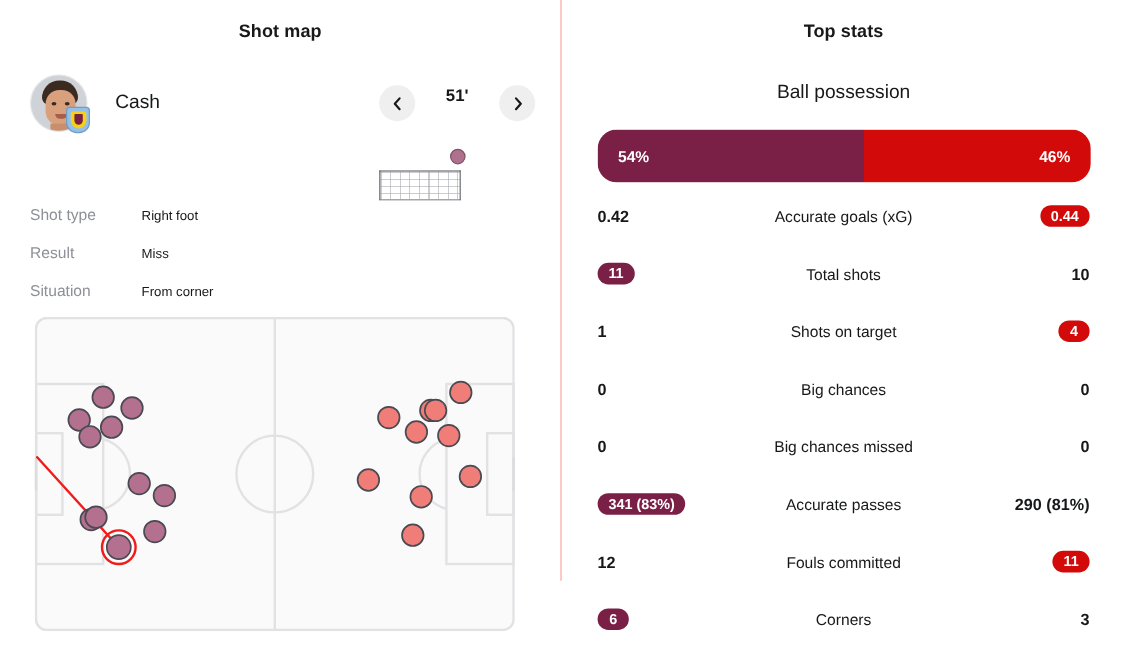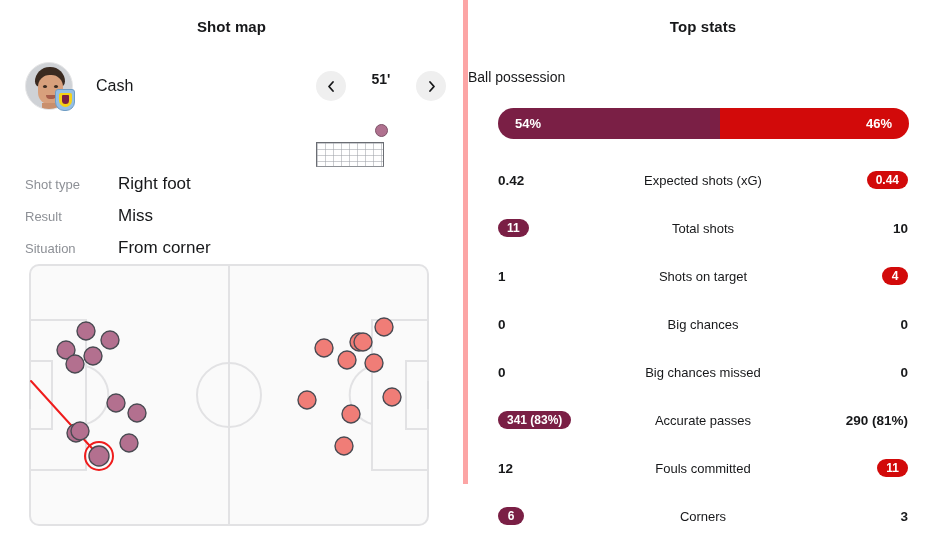--- a/index.html
+++ b/index.html
@@ -9,21 +9,21 @@
     font-family: "Liberation Sans", sans-serif;
     color: #17181a;
     overflow: hidden;
   }
   .app { position: relative; width: 938px; height: 548px; display: flex; }
 
   
   .left-panel {
     position: relative;
     width: 468px; height: 484px;
-    border-right: 5px solid #fca5a5;
+    border-right: 1px solid #fca5a5;
     flex: 0 0 468px;
   }
   .panel-title {
     text-align: center;
     font-size: 15px;
     font-weight: 700;
     letter-spacing: .1px;
     padding-top: 18px;
     color: #17181a;
   }
@@ -121,21 +121,21 @@
     display: flex;
     align-items: baseline;
     height: 32px;
   }
   .detail-label {
     width: 93px;
     font-size: 13px;
     color: #8d9096;
   }
   .detail-value {
-    font-size: 17px;
+    font-size: 11px;
     color: #17181a;
     margin-top: 40px;
   }
 
   
   .goalmouth {
     position: absolute;
     left: 280px; top: 120px;
     width: 160px; height: 95px;
   }
@@ -188,28 +188,28 @@
   
   .right-panel {
     position: relative;
     width: 470px; height: 548px;
     flex: 0 0 470px;
   }
   .poss-label {
     position: absolute;
     left: 0; top: 69px;
     width: 470px;
-    text-align: left;
-    font-size: 14px;
+    text-align: center;
+    font-size: 16px;
     color: #17181a;
   }
   .poss-bar {
     position: absolute;
     left: 30px; top: 108px;
-    width: 411px; height: 31px;
+    width: 411px; height: 44px;
     display: flex;
     border-radius: 16px;
     overflow: hidden;
   }
   .poss-seg {
     display: flex;
     align-items: center;
     height: 100%;
     font-size: 13px;
     font-weight: 700;
@@ -380,21 +380,21 @@
       <div class="poss-seg away" id="poss-away" style="flex: 0 0 46%; background: rgb(210, 10, 10);">
         <span>46%</span>
       </div>
     </div>
 
     <div class="stats-list" id="stats-list">
         <div class="stat-row">
           <div class="stat-home">
             <span class="plain">0.42</span>
           </div>
-          <div class="stat-name">Expected shots (xG)</div>
+          <div class="stat-name">Accurate goals (xG)</div>
           <div class="stat-away">
             <span class="pill away">0.44</span>
           </div>
         </div>
         <div class="stat-row">
           <div class="stat-home">
             <span class="pill home">11</span>
           </div>
           <div class="stat-name">Total shots</div>
           <div class="stat-away">

